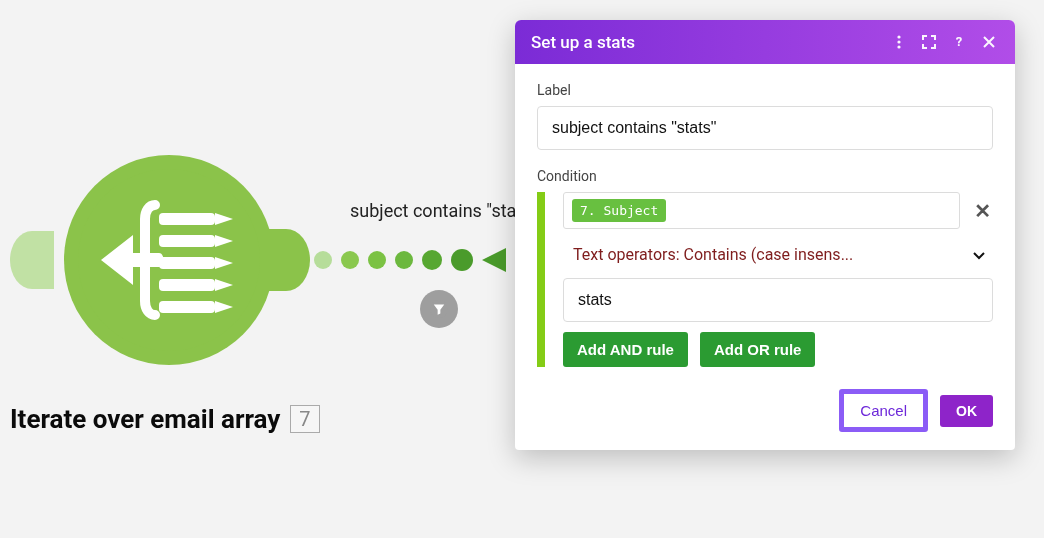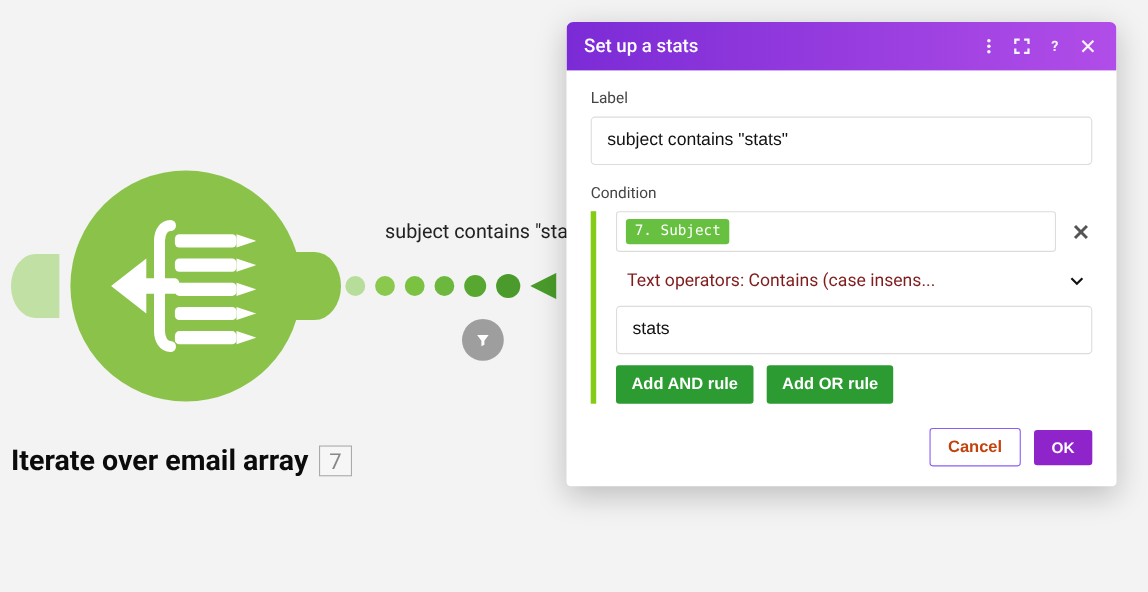--- a/index.html
+++ b/index.html
@@ -145,21 +145,21 @@
     border: 1px solid #dcdcdc;
     border-radius: 4px;
     padding: 12px 14px;
     font-size: 16px;
     color:#111;
   }
 
   .cond-wrap { margin-top: 18px; }
   .cond-block {
     margin-top: 2px;
-    border-left: 5px solid #84cc16;
+    border-left: 8px solid #84cc16;
     padding-left: 18px;
   }
   .cond-row {
     display:flex; align-items:center; gap:12px;
     margin-bottom: 6px;
   }
   .chip-box {
     flex:1;
     border:1px solid #dcdcdc;
     border-radius: 3px;
@@ -198,24 +198,24 @@
     cursor:pointer;
   }
   .btn-row { display:flex; gap:12px; margin-top:10px; }
 
   .modal-footer {
     display:flex; justify-content:flex-end; align-items:center;
     gap:12px;
     padding: 8px 22px 18px 22px;
   }
   .btn-cancel {
-    background:#fff; color:#c2410c;
-    border:1px solid #8b5cf6;
+    background:#fff; color:#6d28d9;
+    border:5px solid #8b5cf6;
     padding: 8px 16px; font-size:15px;
-    border-radius:3px; cursor:pointer;font-weight:bold;
+    border-radius:3px; cursor:pointer;
   }
   .btn-ok {
     background:#8e24c9; color:#fff;
     border:none;
     padding: 8px 16px; font-size:14px; font-weight:600;
     border-radius:3px; cursor:pointer;
   }
 </style>
 </head>
 <body>

